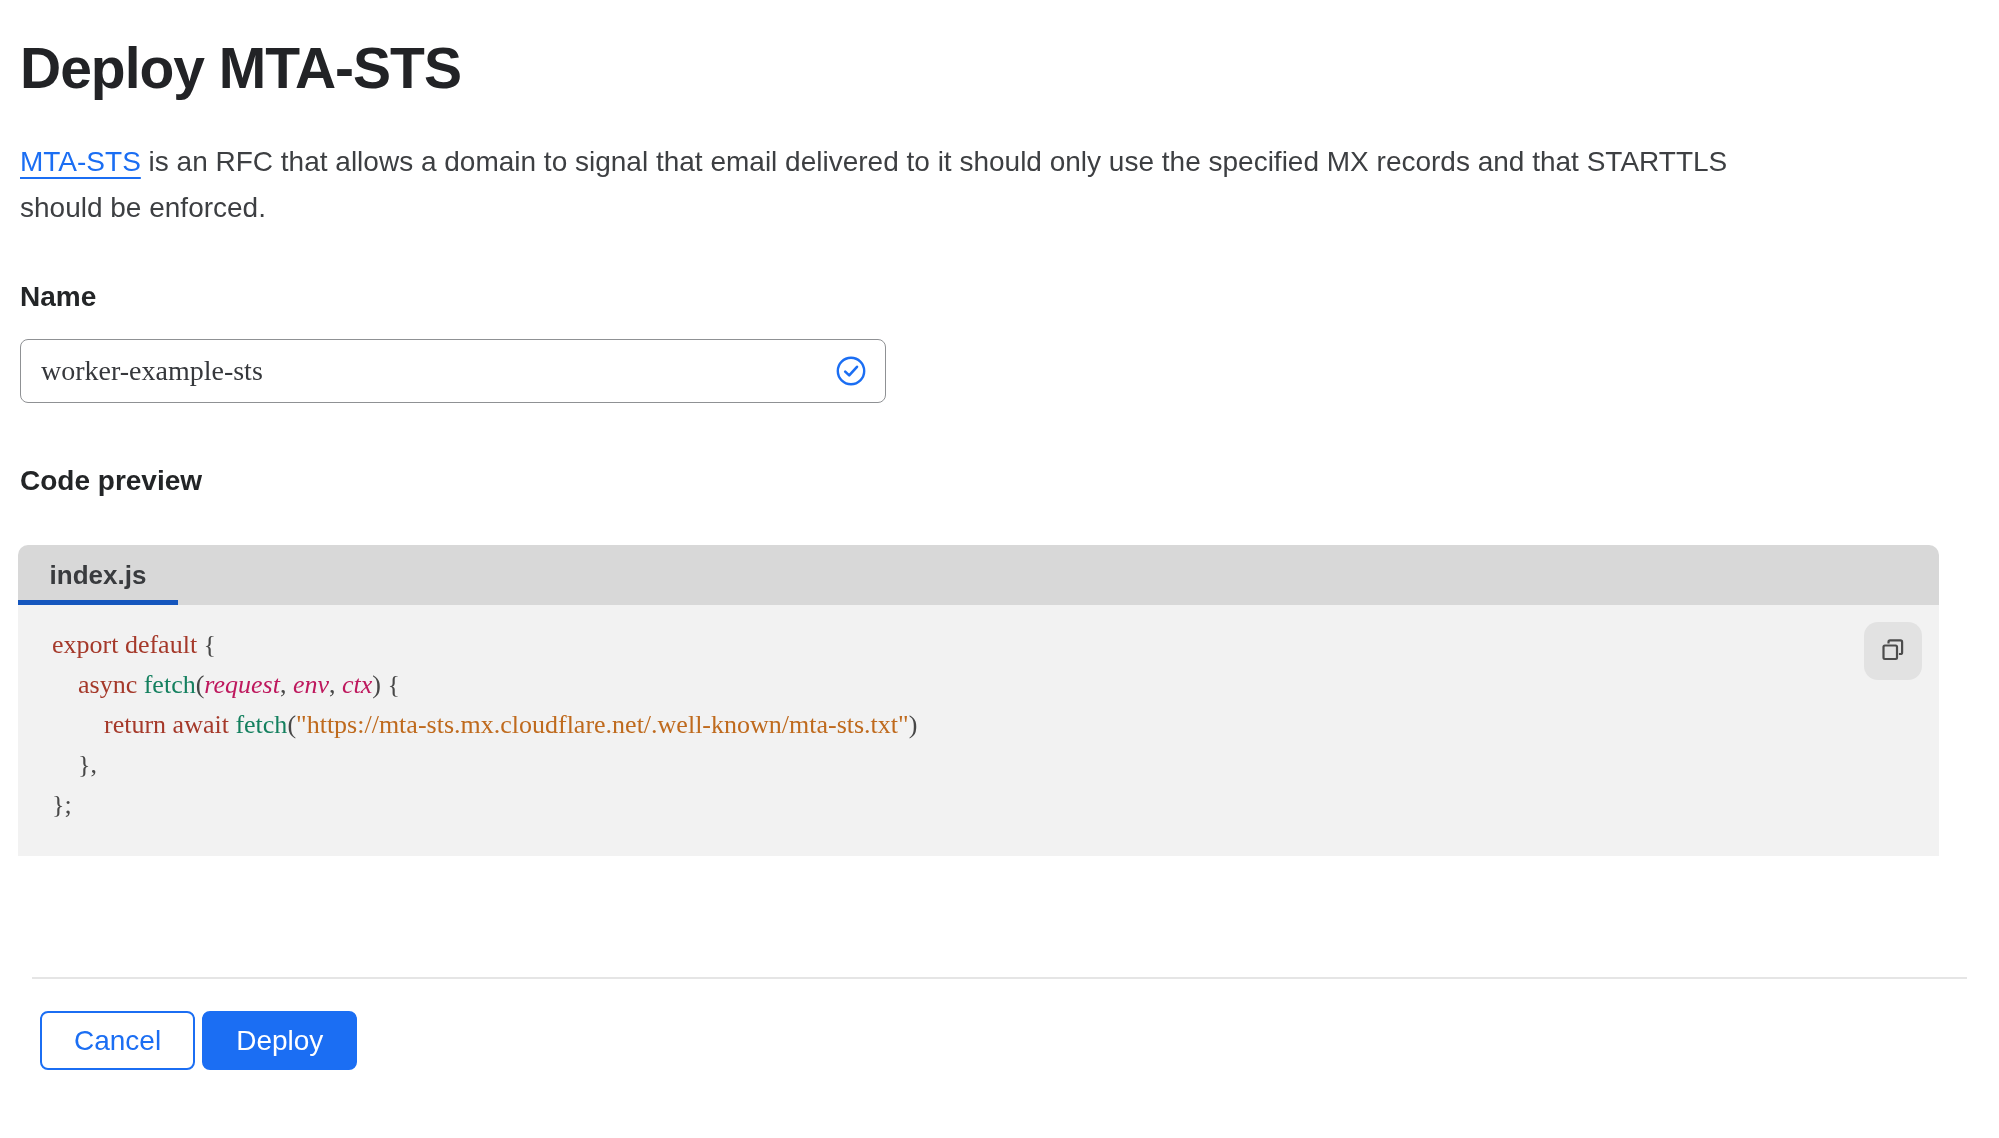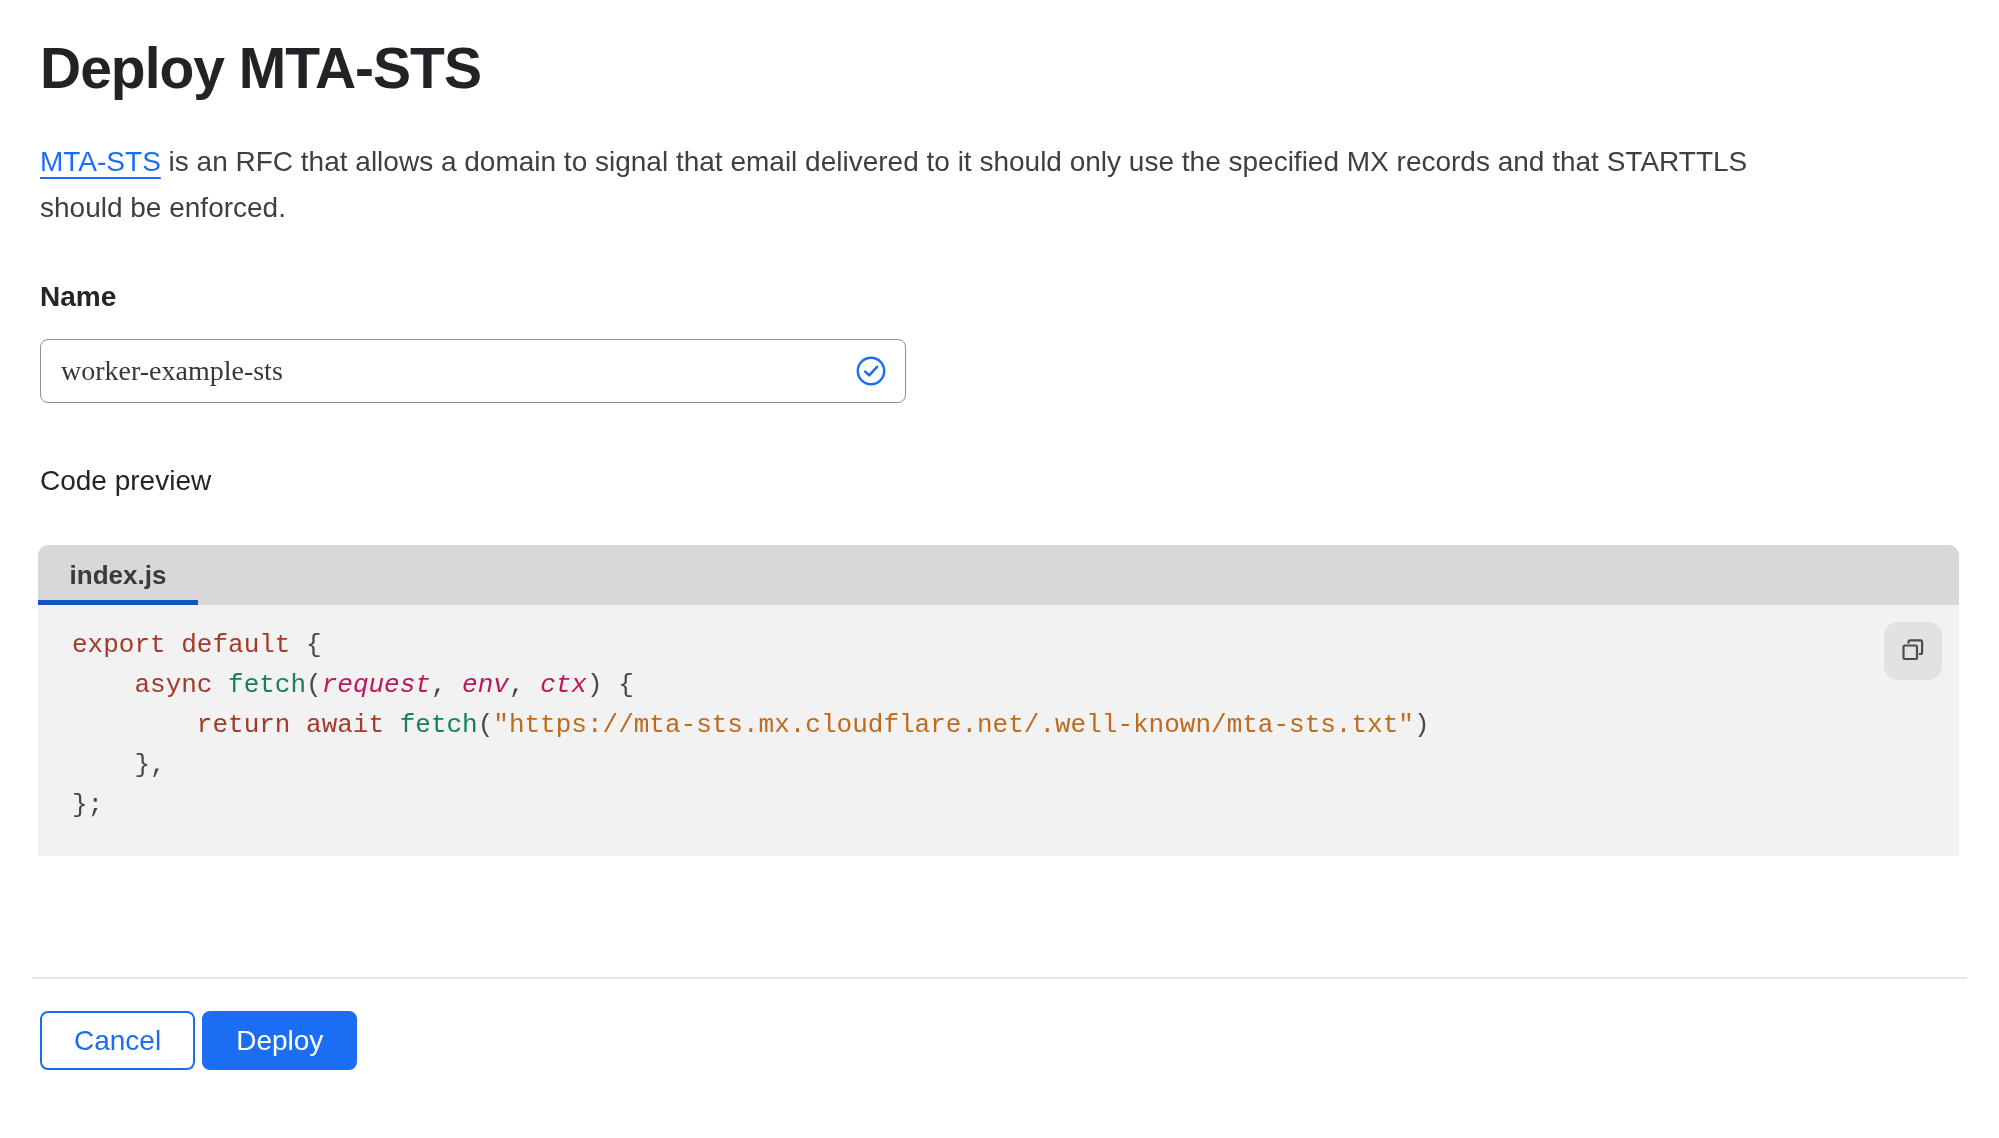--- a/index.html
+++ b/index.html
@@ -1,19 +1,19 @@
 <!DOCTYPE html>
 <html><head>
 <meta charset="utf-8">
 <style>
   * { box-sizing: border-box; margin: 0; padding: 0; }
   html, body { width: 1999px; height: 1138px; background: #ffffff; overflow: hidden; }
   body { font-family: "Liberation Sans", sans-serif; color: #232527; }
 
-  .content { padding: 0 40px; }
+  .content { padding: 0 20px; }
 
   
   .page-title {
     margin-top: 40px;
     font-size: 57px;
     line-height: 1.0;
     font-weight: 700;
     letter-spacing: -1px;
     color: #222326;
   }
@@ -62,21 +62,21 @@
     color: #36383c;
     background: transparent;
   }
   .valid-icon { width: 32px; height: 32px; flex: 0 0 auto; }
 
   
   .code-label {
     margin-top: 62px;
     font-size: 28px;
     line-height: 32px;
-    font-weight: 400;
+    font-weight: 700;
     color: #232527;
   }
   .code-card {
     margin-top: 48px;
     width: 1921px;
     max-width: 1921px;
     margin-left: -2px;
     border-radius: 10px 10px 0 0;
   }
   .tabbar {
@@ -106,21 +106,21 @@
     background: #1556bd;
   }
   .code-area {
     position: relative;
     background: #f2f2f2;
     height: 251px;
     padding: 20px 70px 0 34px;
     overflow: hidden;
   }
   .code-pre {
-    font-family: Liberation Mono, monospace;
+    font-family: Liberation Serif, serif;
     font-size: 26px;
     line-height: 40px;
     white-space: pre;
     color: #474747;
   }
   .tok-pl  { color: #474747; }
   .tok-kw  { color: #a5392a; }
   .tok-fn  { color: #14805f; }
   .tok-var { color: #be185d; font-style: italic; }
   .tok-str { color: #bf6a1d; }

